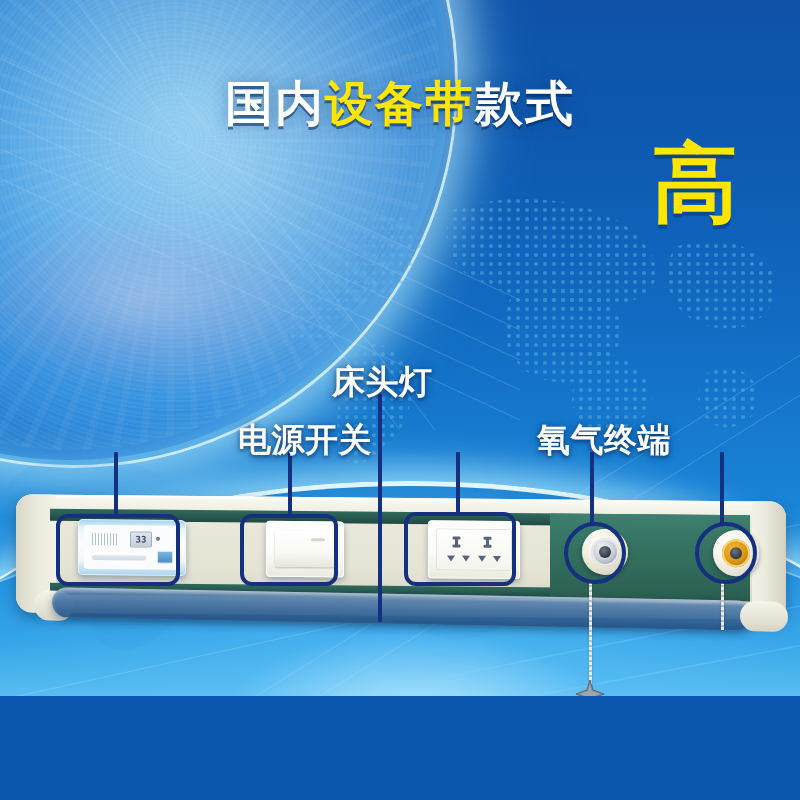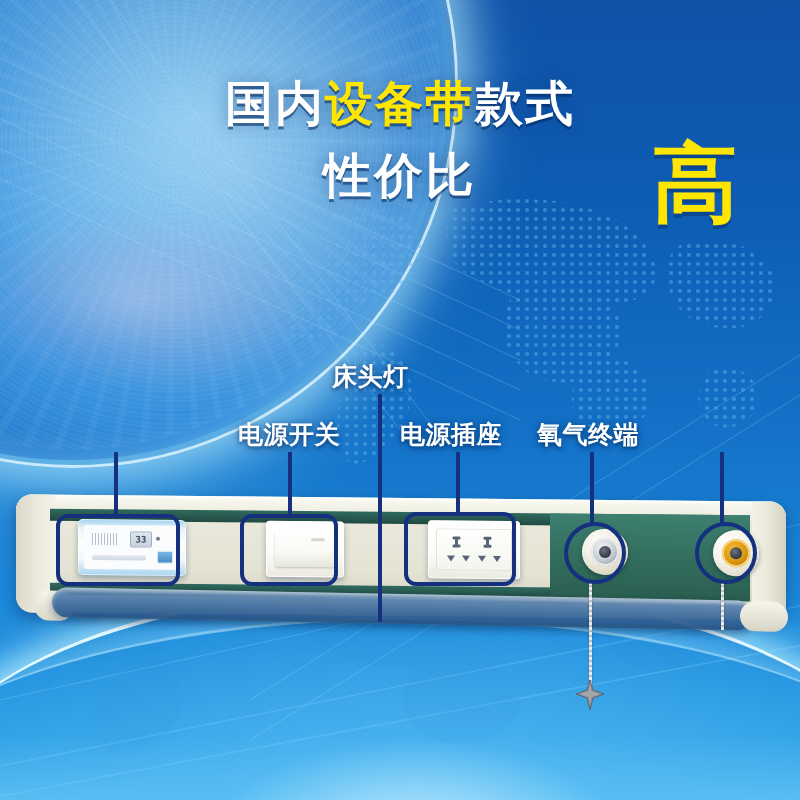--- a/index.html
+++ b/index.html
@@ -1,21 +1,21 @@
 <!DOCTYPE html>
 <html><head>
 <meta charset="utf-8">
 <style>
   html,body{margin:0;padding:0;}
   body{
     width:800px;height:800px;overflow:hidden;
     font-family:"Liberation Sans","DejaVu Sans",sans-serif;
     background:#0b57b0;
   }
-  #stage{position:relative;width:800px;height:800px;overflow:hidden;
+  #stage{position:relative;width:800px;height:696px;overflow:hidden;
          background:
            radial-gradient(ellipse 900px 420px at 52% 104%, rgba(190,235,255,.95) 0%, rgba(90,190,245,.55) 22%, rgba(20,110,200,0) 58%),
            radial-gradient(ellipse 620px 620px at 8% 28%, rgba(120,205,255,.50) 0%, rgba(30,120,210,0) 62%),
            linear-gradient(180deg,#0f52a8 0%,#0e5cb4 26%,#1370c6 52%,#1a86d8 74%,#2ea0e6 92%,#58bdf0 100%);
   }
 
   
   .globe{position:absolute;left:-310px;top:-300px;width:760px;height:760px;border-radius:50%;
     background:
       radial-gradient(circle at 72% 62%, rgba(255,255,255,.30) 0%, rgba(255,255,255,.05) 34%, rgba(255,255,255,0) 58%),
@@ -51,21 +51,21 @@
   .hl-line1{font-size:48px;font-weight:bold;letter-spacing:2px;line-height:1.08;
     text-shadow:0 3px 0 rgba(4,40,92,.55), 0 0 16px rgba(10,50,110,.45);}
   .hl-w{color:#ffffff;}
   .hl-y{color:#ffe600;}
   .hl-line2{margin-top:14px;font-size:48px;font-weight:bold;letter-spacing:3px;color:#ffffff;
     text-shadow:0 3px 0 rgba(4,40,92,.55), 0 0 16px rgba(10,50,110,.45);}
   .hl-big{position:absolute;right:62px;top:140px;font-size:86px;font-weight:bold;color:#ffe600;
     line-height:1;text-shadow:0 4px 0 rgba(6,45,100,.45);z-index:7;}
 
   
-  .label{position:absolute;font-size:25px;font-weight:bold;color:#ffffff;white-space:nowrap;
+  .label{position:absolute;font-size:33px;font-weight:bold;color:#ffffff;white-space:nowrap;
     letter-spacing:.5px;z-index:8;
     text-shadow:0 2px 4px rgba(3,35,85,.65), 0 0 10px rgba(6,48,110,.45);}
   .leader{position:absolute;width:4px;background:#14307f;z-index:5;border-radius:1px;}
 
   
   .panel-wrap{position:absolute;left:16px;top:498px;width:770px;height:135px;z-index:4;}
   .panel{position:absolute;left:0;top:0;width:770px;height:118px;border-radius:16px/16px;
     background:linear-gradient(180deg,#fafaf2 0%,#f2f1e6 9%,#e9e8da 20%,#e4e3d4 62%,#d6d5c6 86%,#c9c8b8 100%);
     box-shadow:0 6px 14px rgba(2,30,70,.38), inset 0 2px 3px rgba(255,255,255,.85);
     transform:skewY(.55deg);
@@ -198,27 +198,25 @@
     </g>
   </svg>
 
   <div class="arc-bottom2"></div>
   <div class="arc-bottom"></div>
 
   <div class="headline">
     <div class="hl-line1">
       <span class="hl-w">国内</span><span class="hl-y">设备带</span><span class="hl-w">款式</span>
     </div>
-    <div class="hl-line2">性价比</div>
   </div>
   <div class="hl-big">高</div>
 
   <div class="label" style="left:232px;top:418px;padding-left:6px;">电源开关</div>
   <div class="label" style="left:332px;top:360px;">床头灯</div>
-  <div class="label" style="left:400px;top:418px;">电源插座</div>
   <div class="label" style="left:537px;top:418px;text-align:center;">氧气终端</div>
 
   <div class="leader" style="left:114px;top:452px;height:62px;"></div>
   <div class="leader" style="left:288px;top:452px;height:62px;"></div>
   <div class="leader" style="left:378px;top:394px;height:228px;"></div>
   <div class="leader" style="left:456px;top:452px;height:62px;"></div>
   <div class="leader" style="left:590px;top:452px;height:72px;"></div>
   <div class="leader" style="left:720px;top:452px;height:72px;"></div>
 
   <div class="panel-wrap">

